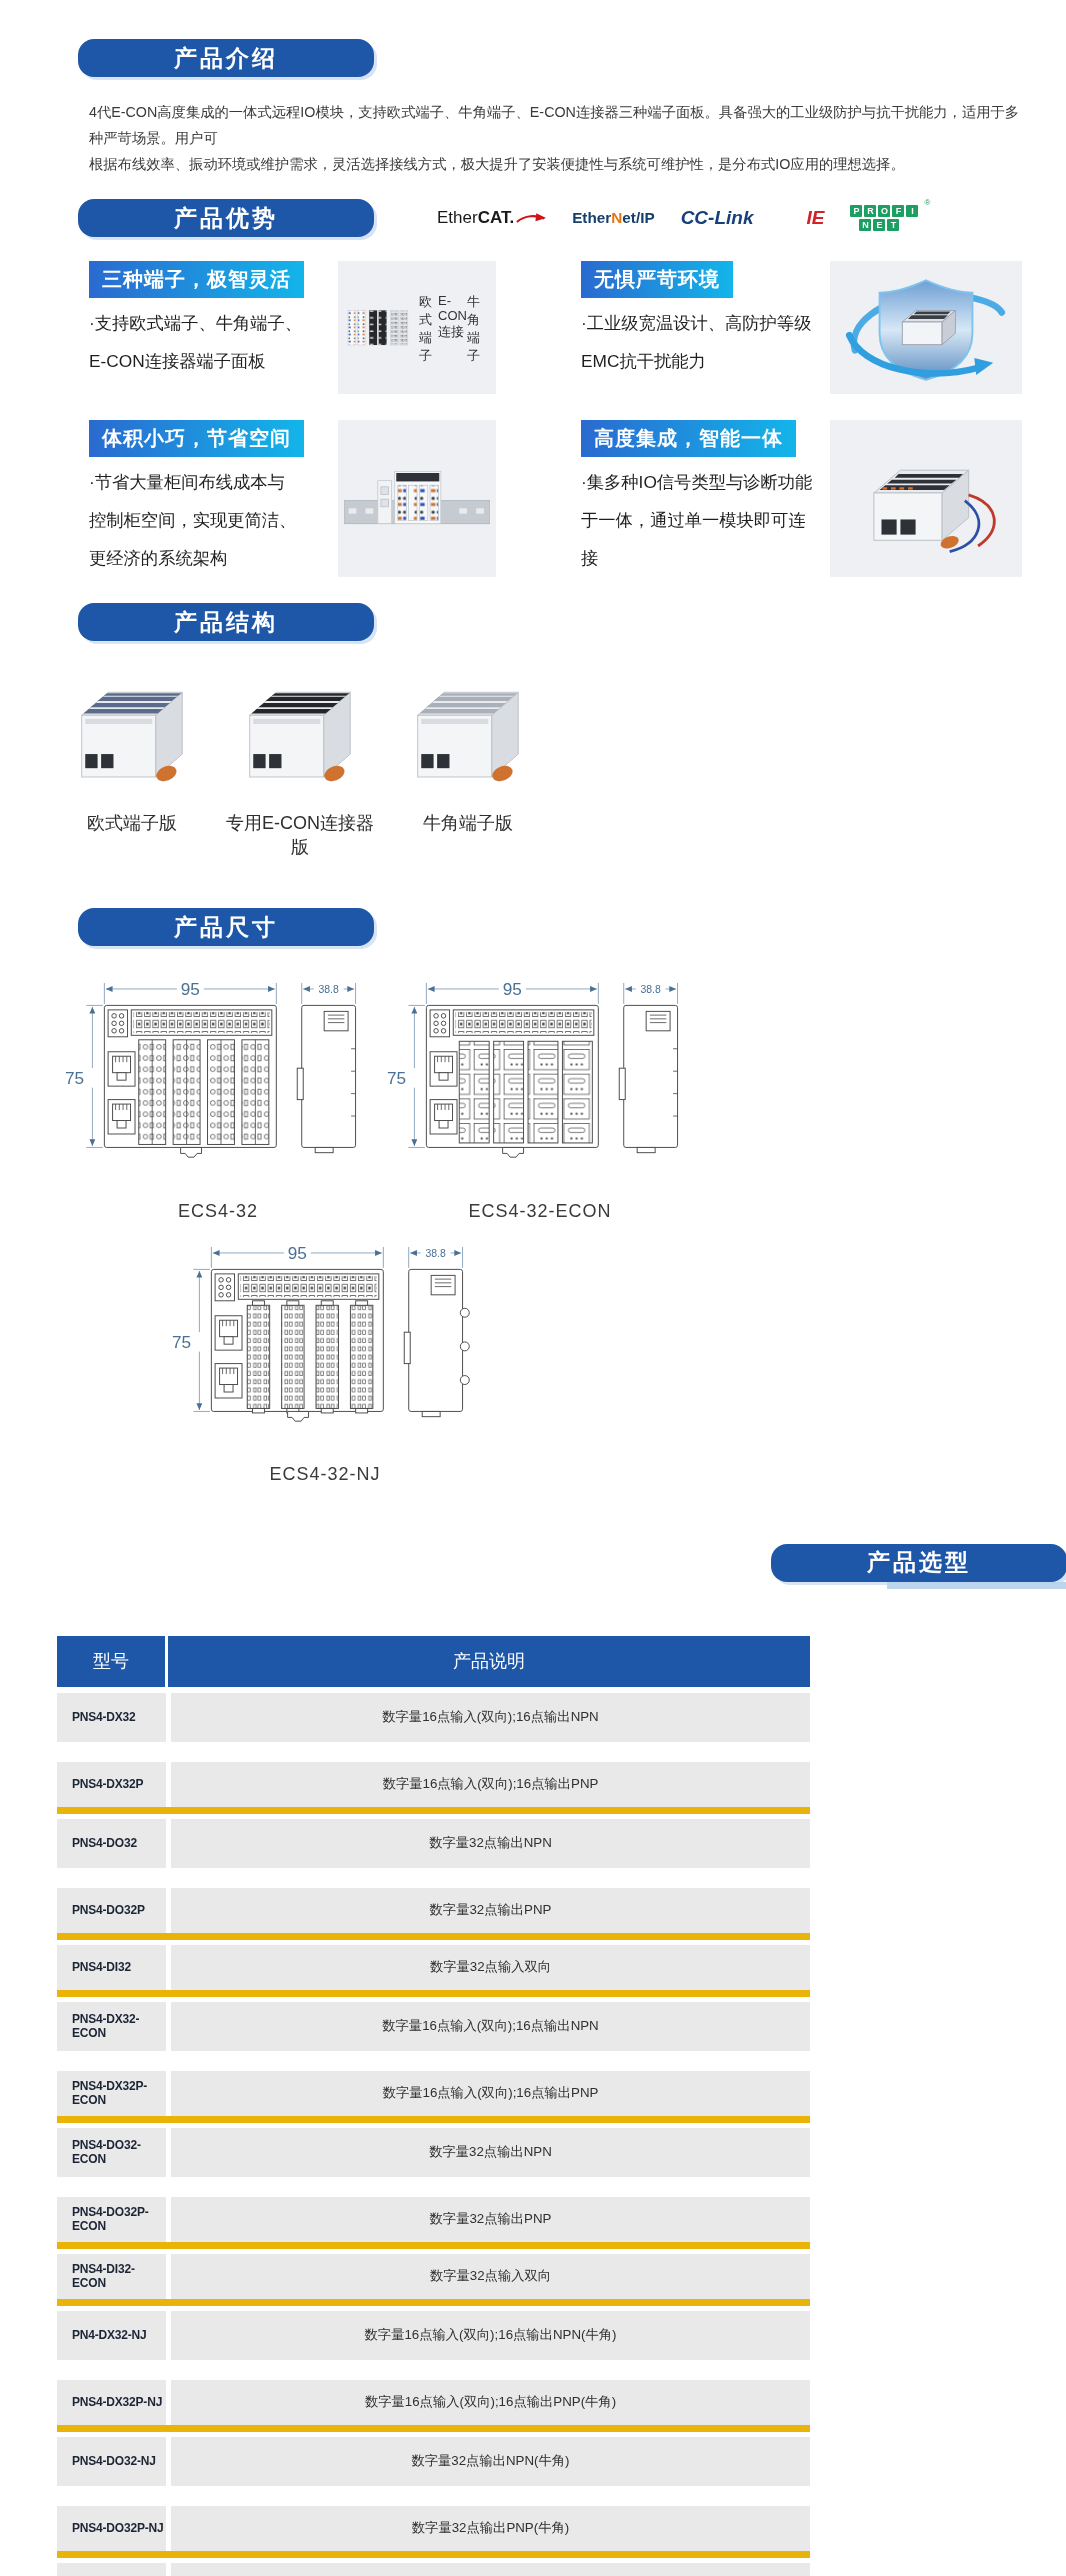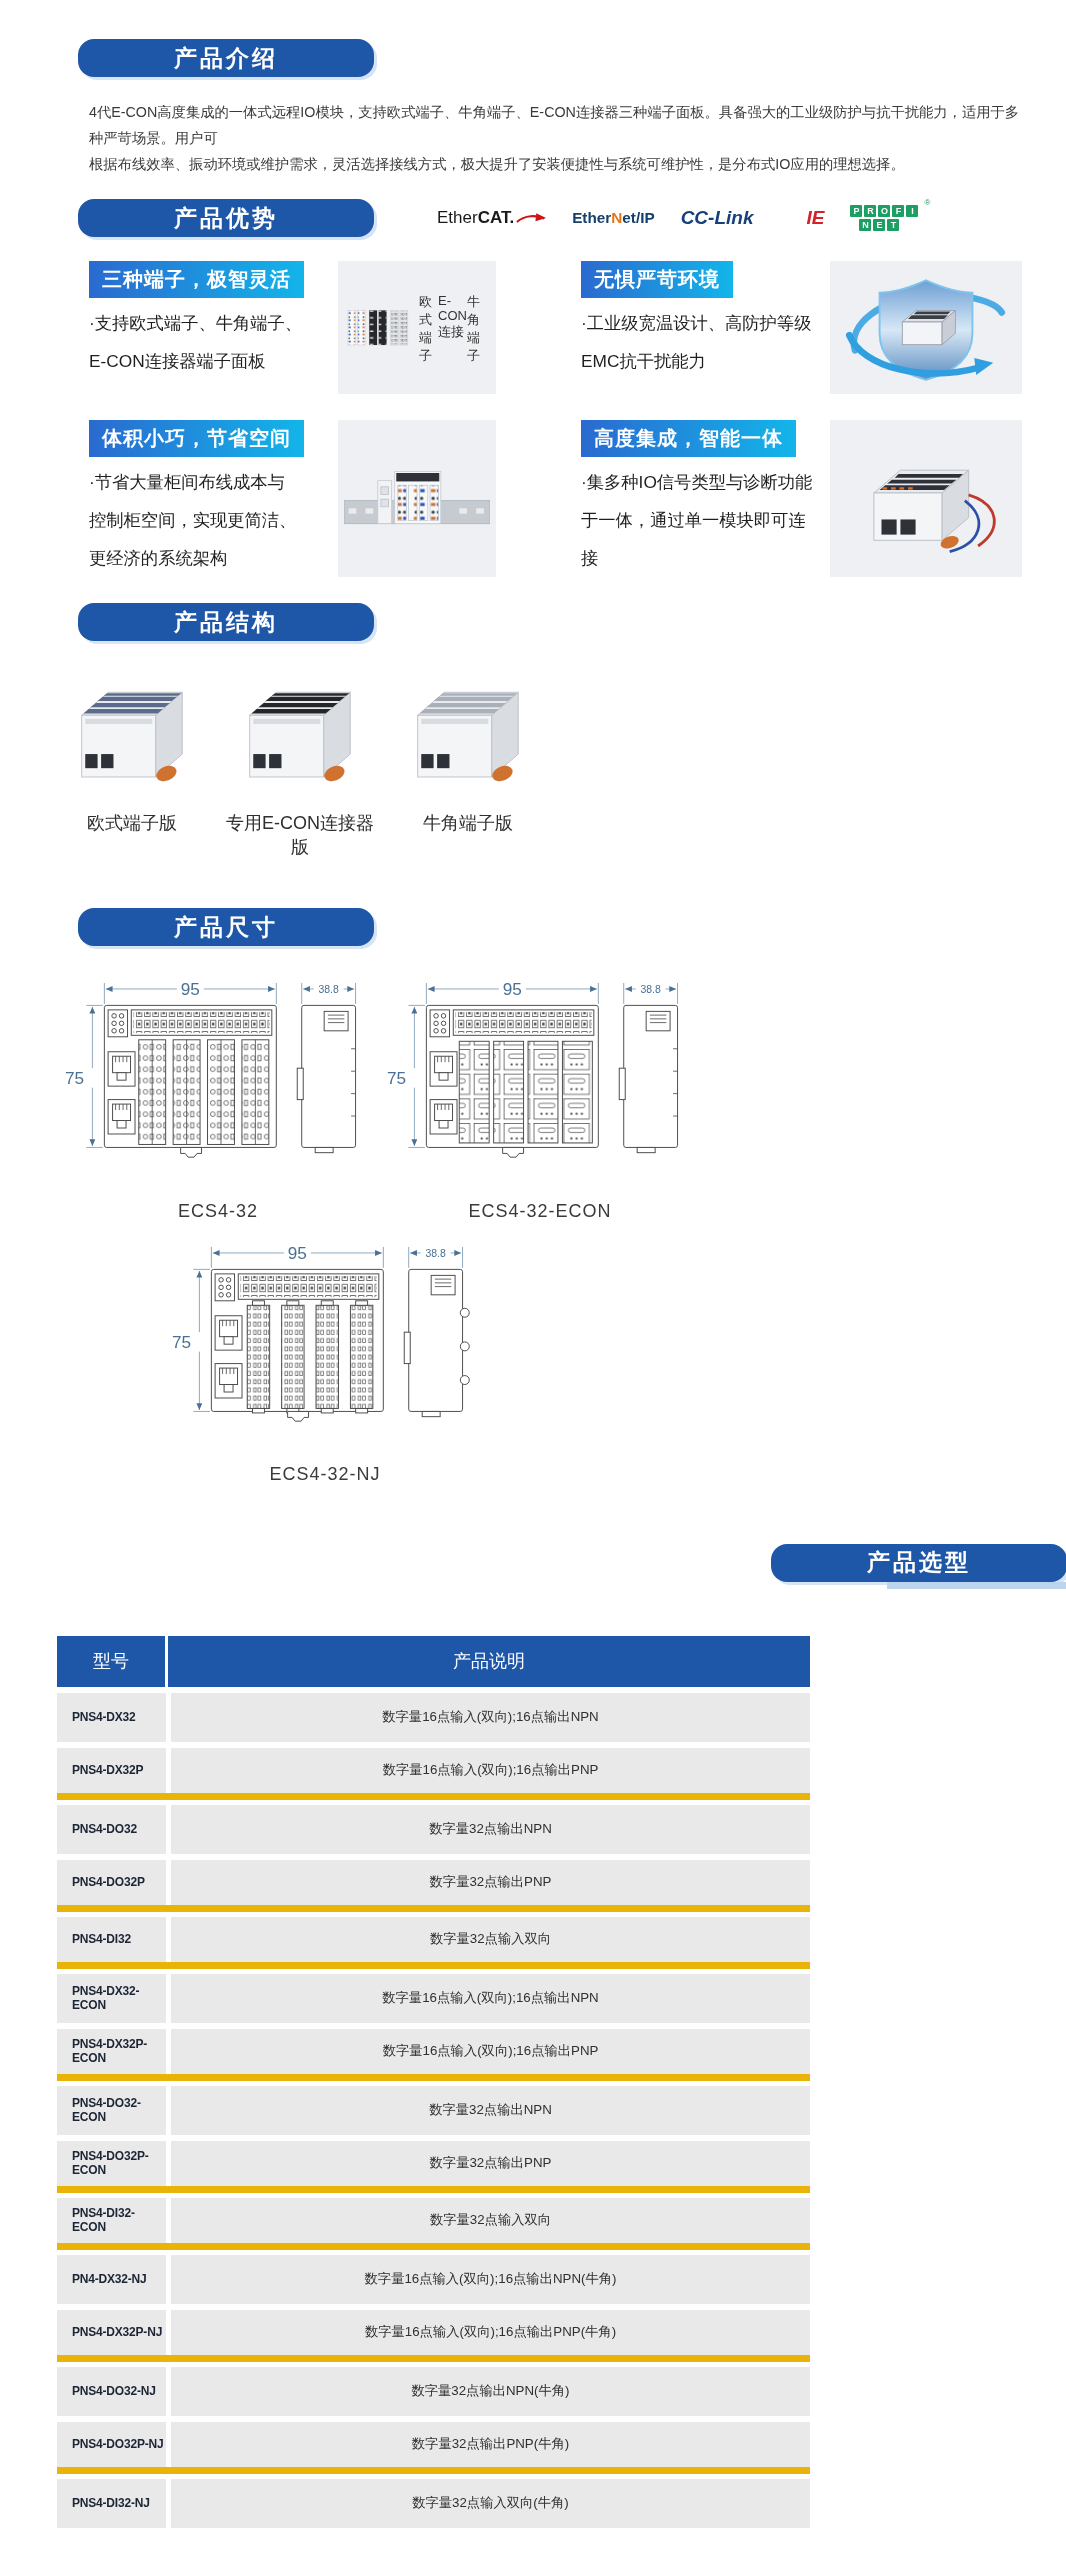--- a/index.html
+++ b/index.html
@@ -88,21 +88,21 @@
   
   .sel-head { margin-top: 59px; display: flex; align-items: flex-end; flex-direction: column; }
   .sel-underline { width: 180px; height: 7px; background: #bcd4ee; margin-bottom: 6px; }
   .sel-table { margin: 41px 0 0 57px; width: 753px; }
   .t-head { display: flex; background: #1f57a8; height: 51px; margin-bottom: 6px; }
   .th-model {
     width: 111px; flex: none; border-right: 3px solid #fff;
     color: #fff; font-size: 18px; display: flex; align-items: center; justify-content: center;
   }
   .th-desc { flex: 1; color: #fff; font-size: 18px; display: flex; align-items: center; justify-content: center; }
-  .t-row { display: flex; gap: 5px; height: 49px; margin-bottom: 6px; }
+  .t-row { display: flex; gap: 5px; height: 49px; margin-bottom: 20px; }
   .t-row.group-end { border-bottom: 7px solid #eab308; margin-bottom: 5px; height: 52px; }
   .t-model {
     width: 109px; flex: none; background: #e9e9e9;
     display: flex; align-items: center; padding-left: 15px;
     font-size: 12px; font-weight: 700; color: #1c2535; letter-spacing: -0.2px;
   }
   .t-desc {
     flex: 1; background: #e9e9e9;
     display: flex; align-items: center; justify-content: center;
     font-size: 13.3px; color: #303030;

